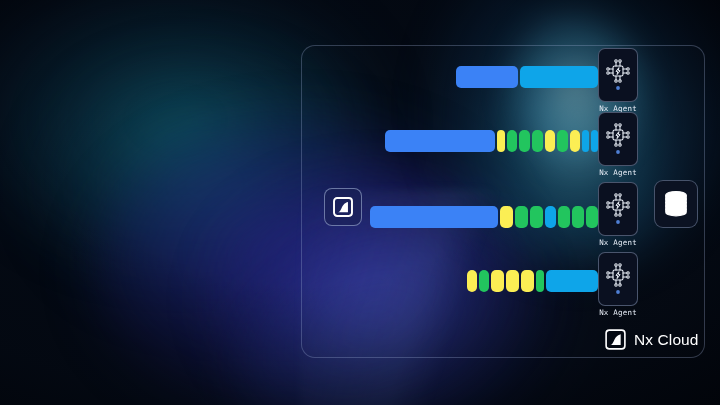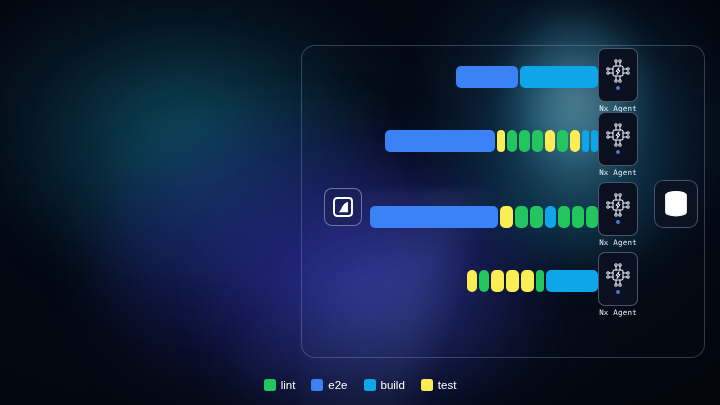--- a/index.html
+++ b/index.html
@@ -404,33 +404,23 @@
           <circle cx="3" cy="17" r="1.25"></circle>
         <circle cx="23" cy="13" r="1.25"></circle>
           <circle cx="23" cy="17" r="1.25"></circle>
       </g>
       <path d="M13.9 11.6 L11.0 15.4 L12.7 15.4 L12.1 18.6 L15.1 14.6 L13.3 14.6 Z" fill="none" stroke="#eef3fb" stroke-width="0.95" stroke-linejoin="round"></path>
       <circle cx="13" cy="32" r="1.9" fill="#4f7fd4"></circle>
     </svg>
   </div>
   <div class="card-label" style="left:583px; top:308px;">Nx Agent</div>
 
-
-  <div id="legend">
-      <div class="legend-item">
-        <span class="legend-swatch" style="background: rgb(34, 197, 94);"></span>
-        <span class="legend-text">lint</span>
-      </div>
-      <div class="legend-item">
-        <span class="legend-swatch" style="background: rgb(59, 130, 246);"></span>
-        <span class="legend-text">e2e</span>
-      </div>
-      <div class="legend-item">
-        <span class="legend-swatch" style="background: rgb(14, 165, 233);"></span>
-        <span class="legend-text">build</span>
-      </div>
-      <div class="legend-item">
-        <span class="legend-swatch" style="background: rgb(251, 238, 84);"></span>
-        <span class="legend-text">test</span>
-      </div>
-    </div>
+  <div id="nx-cloud">
+    <svg class="mark" viewBox="0 0 24 24">
+      <rect x="2.2" y="2.2" width="19.6" height="19.6" rx="3.4" fill="none" stroke="#ffffff" stroke-width="1.7"></rect>
+      <path d="M6.6 17.8 C 9.4 17.8 9.9 13.0 12.2 10.0 C 13.9 7.8 15.9 6.9 17.4 6.5
+               L 17.4 17.8 Z" fill="#ffffff"></path>
+    </svg>
+    <span class="word">Nx Cloud</span>
+  </div>
+
 
 </div>
 
 </body></html>

